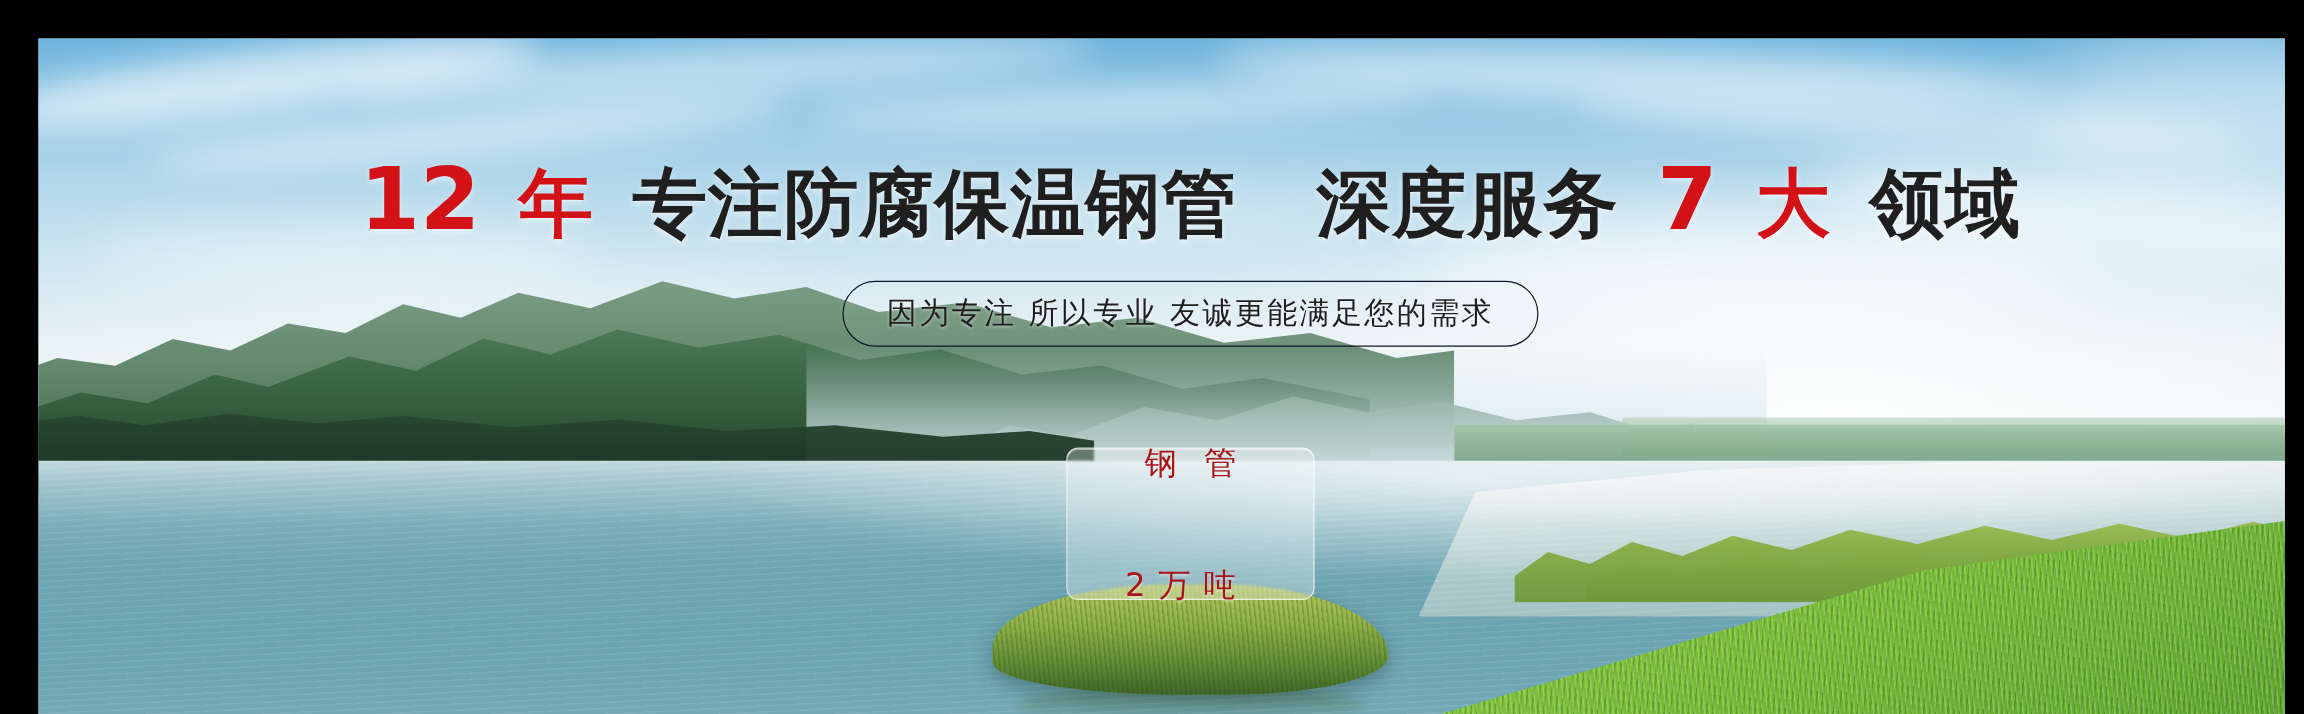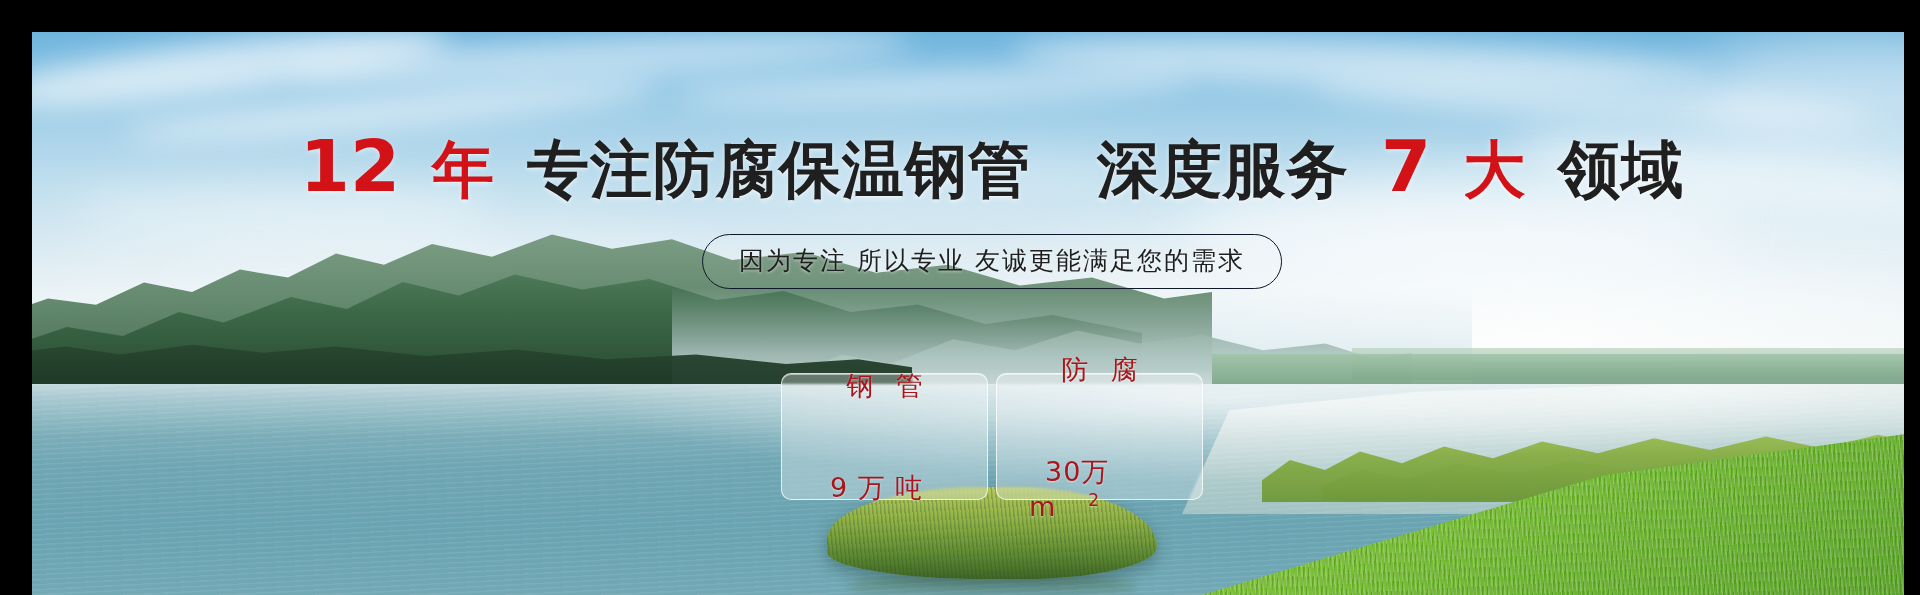--- a/index.html
+++ b/index.html
@@ -344,24 +344,20 @@
     <div class="headline">
       <span class="num">12</span><span class="red">年</span><span>专注防腐保温钢管</span><span class="gap"></span><span>深度服务</span><span class="num">7</span><span class="red">大</span><span>领域</span>
     </div>
 
     <div class="subpill">因为专注  所以专业  友诚更能满足您的需求</div>
 
     <div class="cards">
 
       <div class="card">
         <div class="card-title">钢 管</div>
-        <div class="card-value"><span>9 万 吨</span><span class="sup"></span></div>
+        <div class="card-value"><span>2 万 吨</span><span class="sup"></span></div>
       </div>
 
-      <div class="card">
-        <div class="card-title">防 腐</div>
-        <div class="card-value"><span>30万m</span><span class="sup">2</span></div>
-      </div>
 
 
     </div>
   </div>
 </div>
 
 </body></html>

